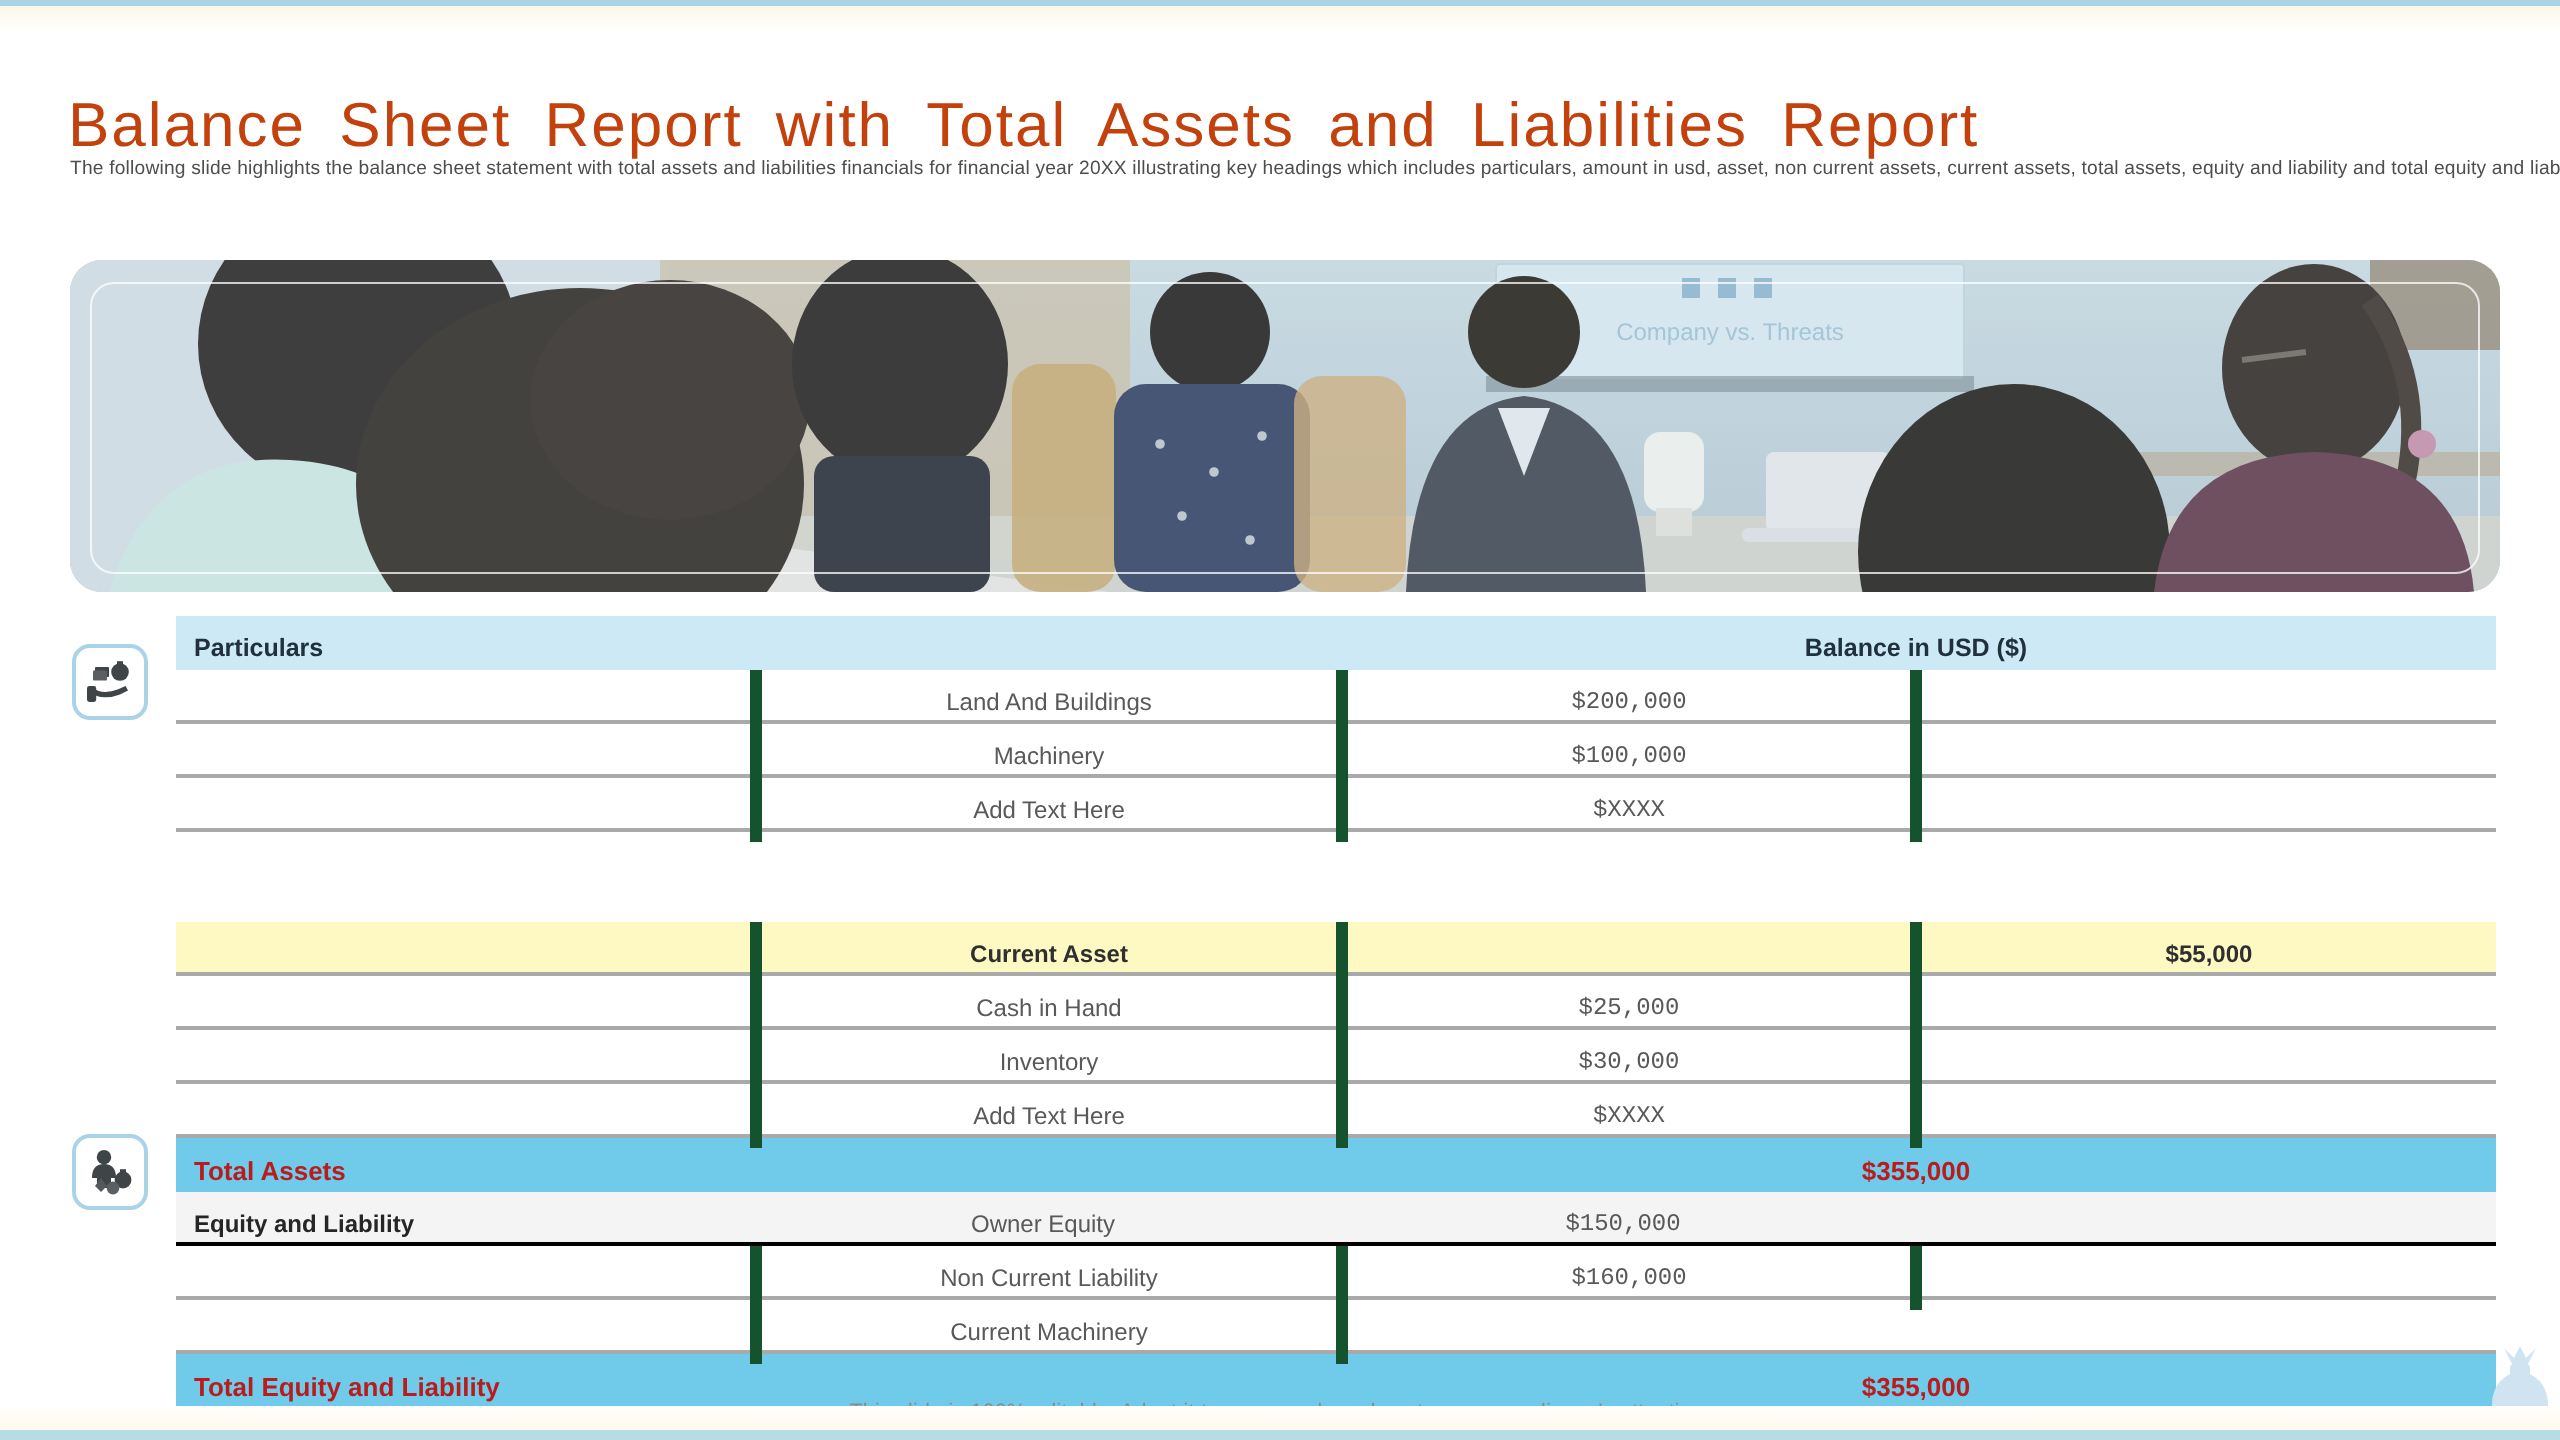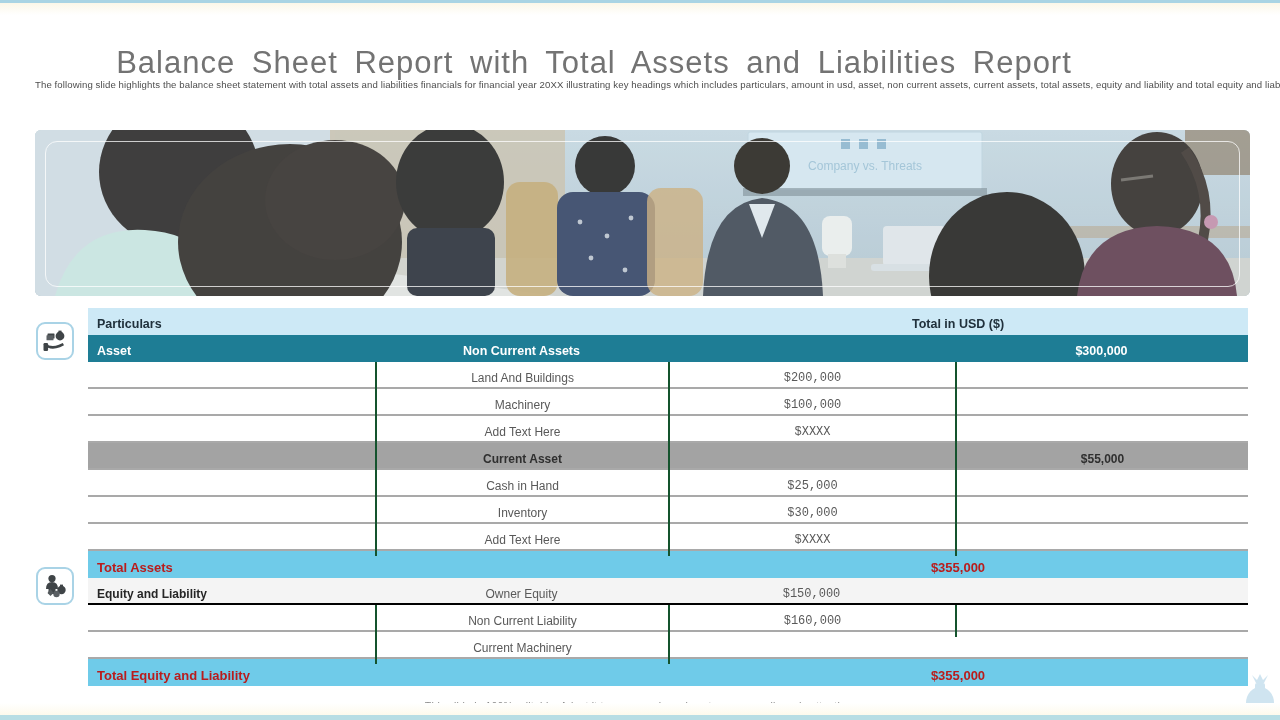--- a/index.html
+++ b/index.html
@@ -11,32 +11,32 @@
   .top-strip{position:absolute;left:0;top:0;width:1280px;height:3px;background:#a9d4e4;}
   .top-cream{position:absolute;left:0;top:3px;width:1280px;height:12px;
     background:linear-gradient(#fbf7e8,#ffffff);}
   .bottom-cream{position:absolute;left:0;bottom:5px;width:1280px;height:12px;
     background:linear-gradient(#ffffff,#fdf9ec);}
   .bottom-strip{position:absolute;left:0;bottom:0;width:1280px;height:5px;background:#b7dde4;}
 
   
   .title{
     position:absolute;left:34px;top:24px;width:1120px;
-    font-size:31px;color:#737373;font-weight:400;
-    letter-spacing:1px;word-spacing:7px;white-space:nowrap;text-align:center;
+    font-size:31px;color:#c2410c;font-weight:400;
+    letter-spacing:1px;word-spacing:7px;white-space:nowrap;
   }
   .subtitle{
     position:absolute;left:35px;top:79px;width:1210px;
     font-size:9.6px;color:#4e4e4e;letter-spacing:0.1px;white-space:nowrap;
   }
 
   
   .photo{
     position:absolute;left:35px;top:130px;width:1215px;height:166px;
-    border-radius:6px;overflow:hidden;background:#c2d2db;
+    border-radius:16px;overflow:hidden;background:#c2d2db;
   }
   .photo-frame{
     position:absolute;left:45px;top:141px;width:1193px;height:144px;
     border:1px solid rgba(255,255,255,0.75);border-radius:12px;pointer-events:none;
   }
 
   
   .icon-tile{
     position:absolute;left:36px;width:38px;height:38px;background:#ffffff;
     border:2px solid #a9d3e6;border-radius:9px;
@@ -50,22 +50,22 @@
   .row{display:flex;height:27px;box-sizing:border-box;}
   .cell{display:flex;align-items:center;box-sizing:border-box;padding:16px;}
   .c1{width:287px;}.c2{width:293px;}.c3{width:287px;font-family:Liberation Mono, monospace;}.c4{width:293px;}
   .c34{width:580px;}.c12{width:580px;}
   .left{justify-content:flex-start;padding-left:9px;}
   .center{justify-content:center;text-align:center;}
 
   .row.thead{background:#cde9f6;color:#20313c;font-weight:bold;font-size:12.5px;}
   .row.teal{background:#1e7d95;color:#ffffff;font-weight:bold;font-size:12.5px;}
   .row.detail{background:#ffffff;color:#595959;border-bottom:2px solid #a9a9a9;}
-  .row.detail .c2,.row.detail .c3,.row.detail .c4{border-left:2px solid #14532d;}
-  .row.detail.shaded{background:#a3a3a3;}
+  .row.detail .c2,.row.detail .c3,.row.detail .c4{border-left:6px solid #14532d;}
+  .row.detail.shaded{background:#fef9c3;margin-top:45px;}
   .row.detail .bold{color:#2f2f2f;font-weight:bold;}
   .row.section{background:#f4f4f4;color:#595959;border-bottom:2px solid #000000;}
   .row.section .c1{color:#262626;font-weight:bold;}
   .row.total{background:#6fcbe9;color:#b91c1c;font-weight:bold;font-size:13px;}
 
   
   .footer-note{
     position:absolute;left:0;bottom:8px;width:1280px;text-align:center;
     font-size:10.5px;color:#8a8a8a;letter-spacing:0.2px;
   }
@@ -173,29 +173,23 @@
       <circle cx="14.5" cy="21" r="3.2" fill="#5a5f63"></circle>
     </g>
   </svg>
 </div>
 
 <div class="bs-table">
 
   <div class="row thead">
     <div class="cell c1 left">Particulars</div>
     <div class="cell c2"></div>
-    <div class="cell c34 center">Total in USD ($)</div>
-  </div>
-
-  <div class="row teal">
-    <div class="cell c1 left">Asset</div>
-    <div class="cell c2 center">Non Current Assets</div>
-    <div class="cell c3"></div>
-    <div class="cell c4 center">$300,000</div>
-  </div>
+    <div class="cell c34 center">Balance in USD ($)</div>
+  </div>
+
 
   <div class="row detail">
     <div class="cell c1"></div>
     <div class="cell c2 center">Land And Buildings</div>
     <div class="cell c3 center">$200,000</div>
     <div class="cell c4"></div>
   </div>
   <div class="row detail">
     <div class="cell c1"></div>
     <div class="cell c2 center">Machinery</div>

